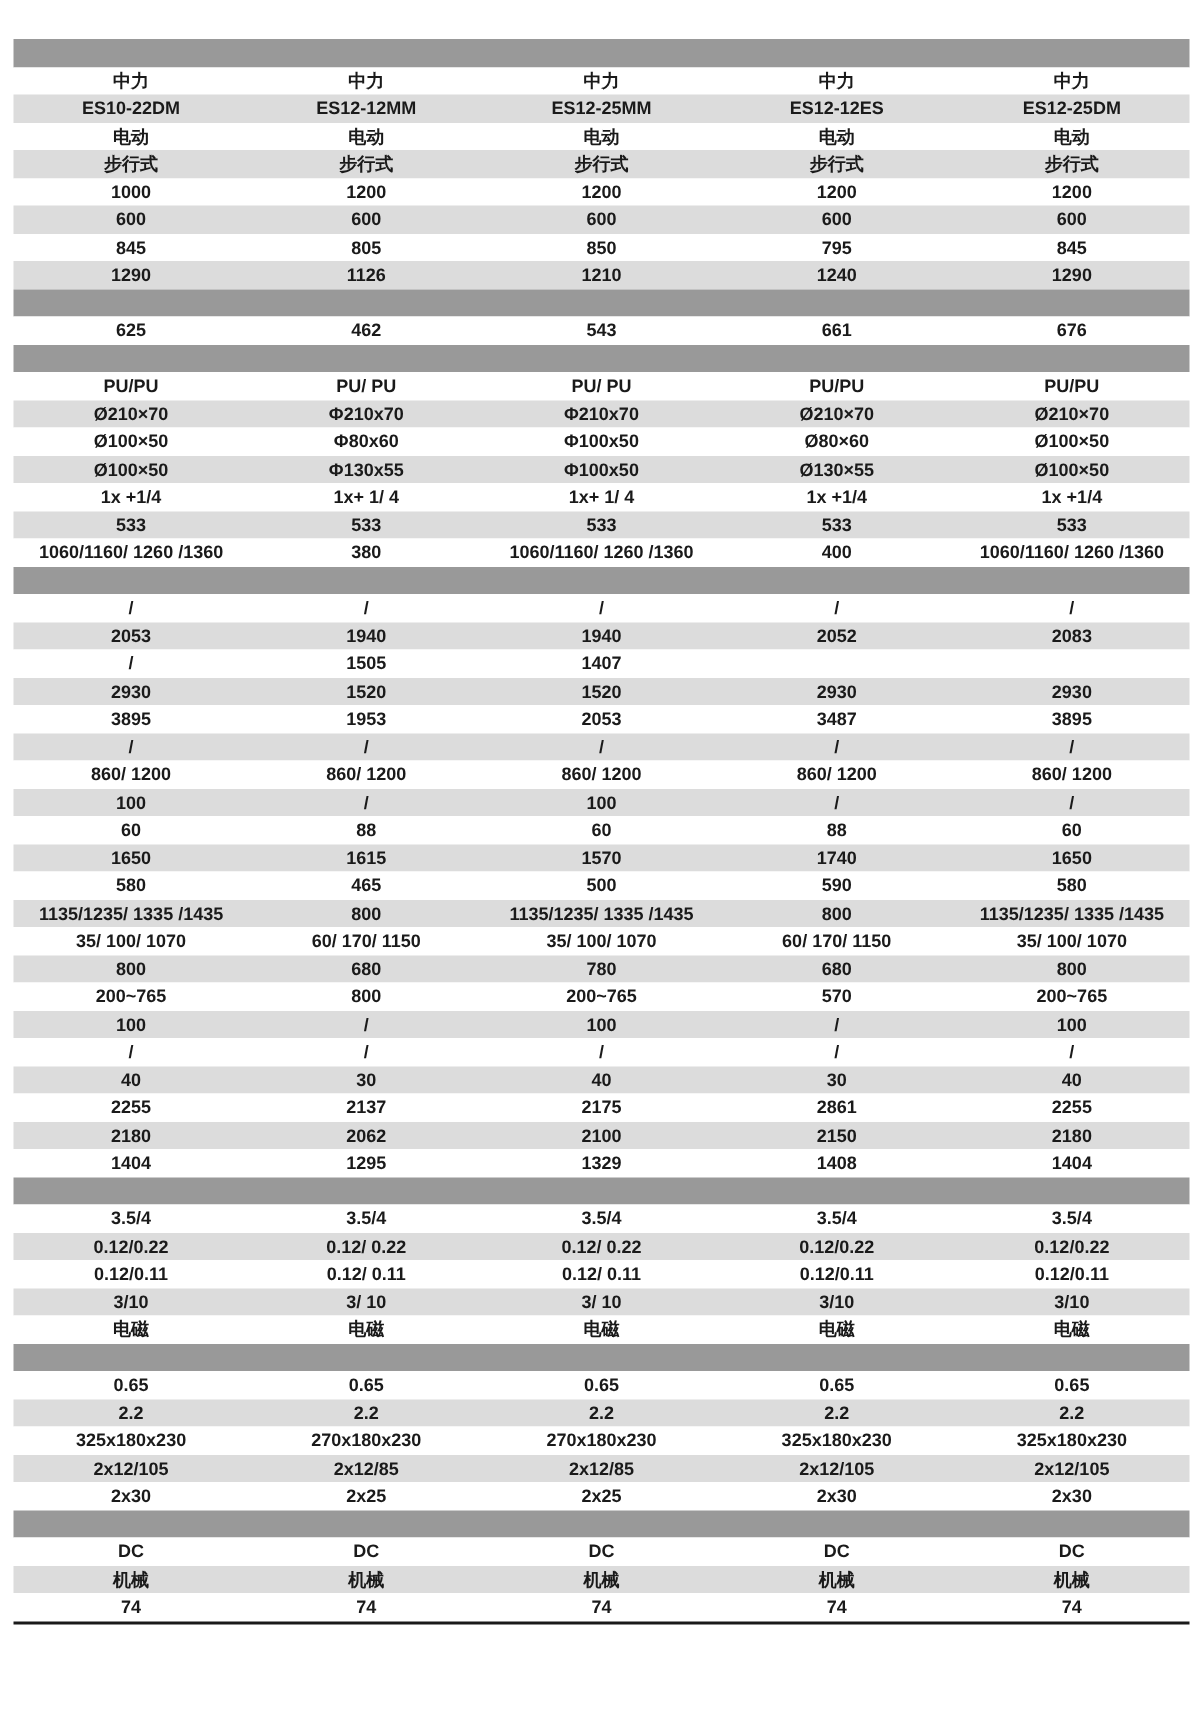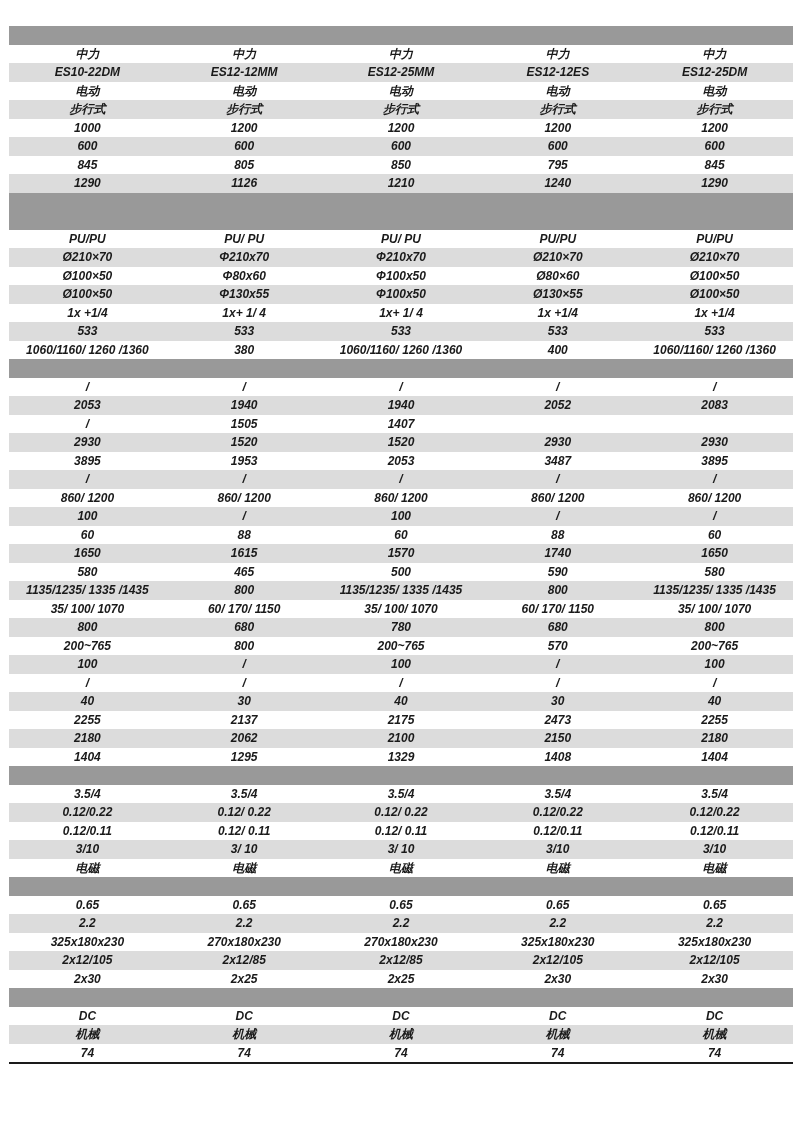--- a/index.html
+++ b/index.html
@@ -8,21 +8,20 @@
     background: #ffffff;
   }
   body {
     width: 800px;
     height: 1143px;
     font-family: "Liberation Sans", sans-serif;
     color: var(--text-color, #1a1a1a);
   }
   .spec-table {
     margin: 26px 7px 0 9px; 
-    font-style: italic;
   }
   .band {
     height: 18.5px;
     background: var(--band-color, #999999);
   }
   .trow {
     display: flex;
     height: 18.5px;
     background: var(--row-base, #ffffff);
   }
@@ -98,20 +97,27 @@
       <div class="tcell">845</div>
     </div>
     <div class="trow alt">
       <div class="tcell">1290</div>
       <div class="tcell">1126</div>
       <div class="tcell">1210</div>
       <div class="tcell">1240</div>
       <div class="tcell">1290</div>
     </div>
     <div class="band"></div>
+    <div class="trow">
+      <div class="tcell">625</div>
+      <div class="tcell">462</div>
+      <div class="tcell">543</div>
+      <div class="tcell">661</div>
+      <div class="tcell">676</div>
+    </div>
     <div class="band"></div>
     <div class="trow">
       <div class="tcell">PU/PU</div>
       <div class="tcell">PU/ PU</div>
       <div class="tcell">PU/ PU</div>
       <div class="tcell">PU/PU</div>
       <div class="tcell">PU/PU</div>
     </div>
     <div class="trow alt">
       <div class="tcell">Ø210×70</div>
@@ -279,21 +285,21 @@
       <div class="tcell">40</div>
       <div class="tcell">30</div>
       <div class="tcell">40</div>
       <div class="tcell">30</div>
       <div class="tcell">40</div>
     </div>
     <div class="trow">
       <div class="tcell">2255</div>
       <div class="tcell">2137</div>
       <div class="tcell">2175</div>
-      <div class="tcell">2473</div>
+      <div class="tcell">2861</div>
       <div class="tcell">2255</div>
     </div>
     <div class="trow alt">
       <div class="tcell">2180</div>
       <div class="tcell">2062</div>
       <div class="tcell">2100</div>
       <div class="tcell">2150</div>
       <div class="tcell">2180</div>
     </div>
     <div class="trow">

